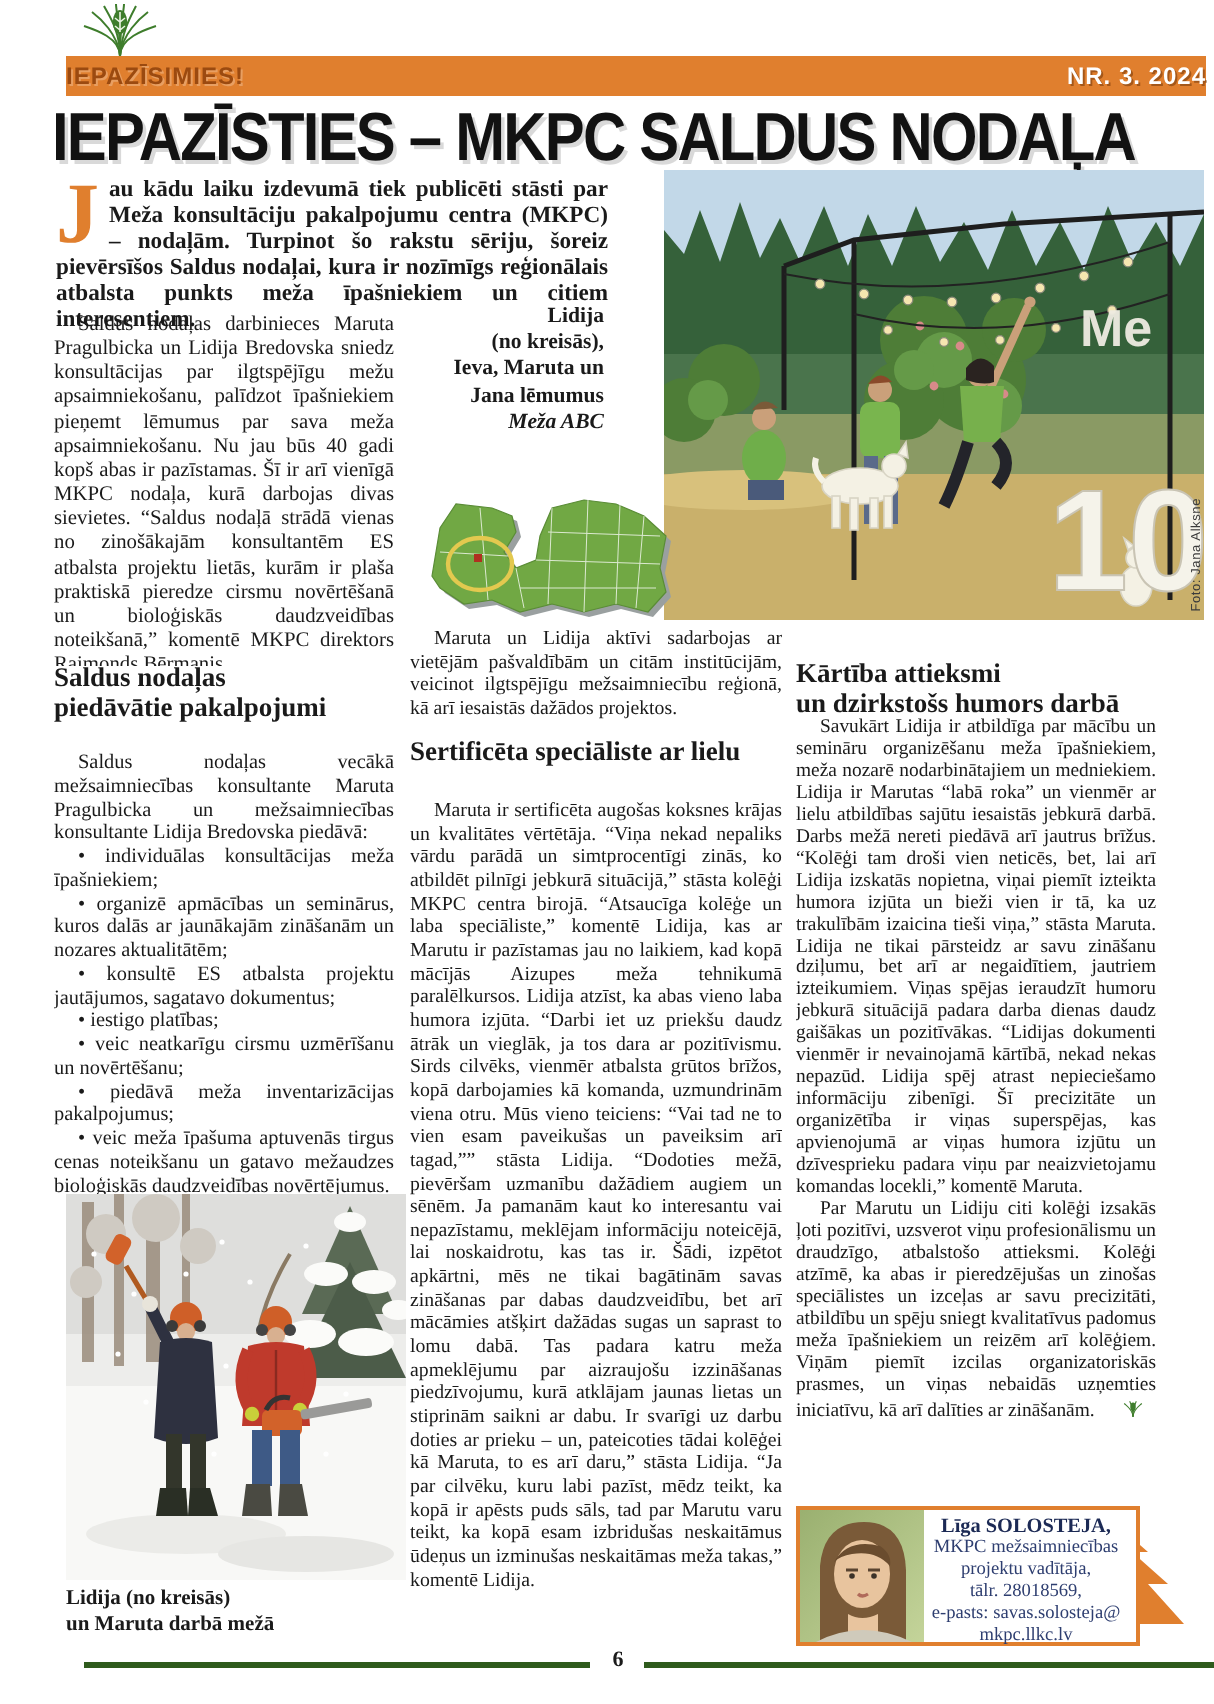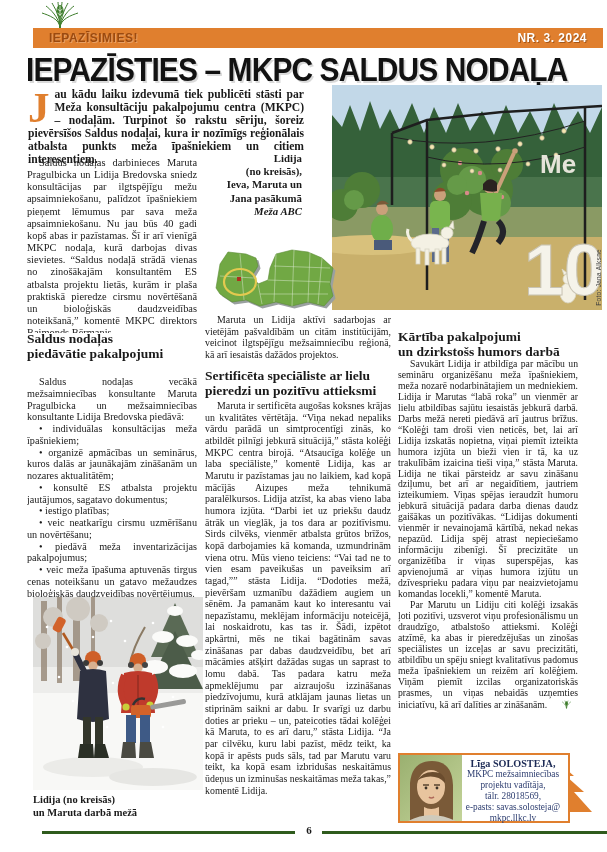--- a/index.html
+++ b/index.html
@@ -1,21 +1,21 @@
 <!DOCTYPE html>
 <html><head>
 <meta charset="utf-8">
 <style>
   html,body{margin:0;padding:0;background:#ffffff;}
   #page{position:relative;width:607px;height:852px;background:#fff;overflow:hidden;
         font-family:"Liberation Serif",serif;color:#1a1a1a;}
   .abs{position:absolute;}
   
   .bar{left:33px;top:28px;width:570px;height:20px;background:#e07f2e;display:flex;
-       align-items:center;justify-content:space-between;padding:0 16px;box-sizing:border-box;
+       align-items:center;justify-content:space-between;padding:0 0;box-sizing:border-box;
        font-family:"Liberation Sans",sans-serif;font-weight:bold;font-size:12px;letter-spacing:.5px;}
   .bar .sec{color:#9b4a10;text-shadow:1px 1px 0 rgba(255,255,255,.25);}
   .bar .iss{color:#ffffff;text-shadow:1px 1px 0 rgba(90,40,0,.45);}
   .title{left:26px;top:50px;width:575px;font-family:"Liberation Sans",sans-serif;
          font-weight:bold;font-size:34px;letter-spacing:-1px;color:#121212;white-space:nowrap;
          transform:scaleX(.88);transform-origin:left center;text-shadow:2px 2px 0 rgba(0,0,0,.15);}
   
   .lead{left:28px;top:88px;width:276px;font-weight:bold;font-size:11.6px;line-height:13px;
         text-align:justify;}
   .dropcap{float:left;color:#e07f2e;font-weight:bold;font-size:43px;line-height:35px;
@@ -186,21 +186,21 @@
       <text x="208" y="88" font-family="Liberation Sans, sans-serif" font-weight="bold" font-size="26" fill="#efece2" opacity="0.95">Me</text>
       <text x="192" y="210" font-family="Liberation Sans, sans-serif" font-weight="bold" font-size="72" fill="#f5f3ea" stroke="#c9c4b4" stroke-width="1">10</text>
     </svg>
     <span class="credit">Foto: Jana Alksne</span>
   </div>
 
   <div class="abs cap-right">
     <span>Lidija</span>
     <span>(no kreisās),</span>
     <span>Ieva, Maruta un</span>
-    <span>Jana pasākumā</span>
+    <span>Jana lēmumus</span>
     <span class="ev">Meža ABC</span>
   </div>
 
   <div class="abs" style="left:210px;top:240px;width:128px;height:84px;z-index:3;">
     <svg width="128" height="84" viewBox="0 0 128 84">
       <path d="M6,48 L10,24 L18,12 L36,14 L46,18 L48,26 L42,36 L48,44 L58,40 L60,28 L66,14 L82,10 L98,12 L112,18 L123,28 L120,44 L123,56 L114,66 L98,62 L82,66 L66,62 L50,66 L36,60 L22,62 L10,54 Z" transform="translate(2.5,2.5)" fill="#9aa0a0"></path>
       <path d="M6,48 L10,24 L18,12 L36,14 L46,18 L48,26 L42,36 L48,44 L58,40 L60,28 L66,14 L82,10 L98,12 L112,18 L123,28 L120,44 L123,56 L114,66 L98,62 L82,66 L66,62 L50,66 L36,60 L22,62 L10,54 Z" fill="#71a844" stroke="#5a8c36" stroke-width="0.6"></path>
       <g stroke="#ffffff" stroke-width="0.5" opacity="0.75" fill="none">
         <path d="M30,14 L34,60"></path>
           <path d="M48,44 L52,64"></path>
@@ -323,28 +323,27 @@
   <div class="abs cap-bold" style="left:33px;top:794px;width:170px;">
     <span>Lidija (no kreisās)</span>
     <span>un Maruta darbā mežā</span>
   </div>
 
   <div class="abs bodytxt c2" style="top:314px;height:52px;overflow:hidden;font-size:9.9px;line-height:11.65px;">
     <p>Maruta un Lidija aktīvi sadarbojas ar vietējām pašvaldībām un citām institūcijām, veicinot ilgtspējīgu mežsaimniecību reģionā, kā arī iesaistās dažādos projektos.</p>
   </div>
   <div class="abs h2 c2" style="top:368px;">
     <span>Sertificēta speciāliste ar lielu</span>
-    <span>pieredzi un pozitīvu attieksmi</span>
   </div>
   <div class="abs bodytxt c2 col2big" style="top:400px;height:404px;overflow:hidden;">
     <p>Maruta ir sertificēta augošas koksnes krājas un kvalitātes vērtētāja. “Viņa nekad nepaliks vārdu parādā un simtprocentīgi zinās, ko atbildēt pilnīgi jebkurā situācijā,” stāsta kolēģi MKPC centra birojā. “Atsaucīga kolēģe un laba speciāliste,” komentē Lidija, kas ar Marutu ir pazīstamas jau no laikiem, kad kopā mācījās Aizupes meža tehnikumā paralēlkursos. Lidija atzīst, ka abas vieno laba humora izjūta. “Darbi iet uz priekšu daudz ātrāk un vieglāk, ja tos dara ar pozitīvismu. Sirds cilvēks, vienmēr atbalsta grūtos brīžos, kopā darbojamies kā komanda, uzmundrinām viena otru. Mūs vieno teiciens: “Vai tad ne to vien esam paveikušas un paveiksim arī tagad,”” stāsta Lidija. “Dodoties mežā, pievēršam uzmanību dažādiem augiem un sēnēm. Ja pamanām kaut ko interesantu vai nepazīstamu, meklējam informāciju noteicējā, lai noskaidrotu, kas tas ir. Šādi, izpētot apkārtni, mēs ne tikai bagātinām savas zināšanas par dabas daudzveidību, bet arī mācāmies atšķirt dažādas sugas un saprast to lomu dabā. Tas padara katru meža apmeklējumu par aizraujošu izzināšanas piedzīvojumu, kurā atklājam jaunas lietas un stiprinām saikni ar dabu. Ir svarīgi uz darbu doties ar prieku – un, pateicoties tādai kolēģei kā Maruta, to es arī daru,” stāsta Lidija. “Ja par cilvēku, kuru labi pazīst, mēdz teikt, ka kopā ir apēsts puds sāls, tad par Marutu varu teikt, ka kopā esam izbridušas neskaitāmus ūdeņus un izminušas neskaitāmas meža takas,” komentē Lidija.</p>
   </div>
 
   <div class="abs h2 c3" style="top:329px;">
-    <span>Kārtība pakalpojumi</span>
+    <span>Kārtība attieksmi</span>
     <span>un dzirkstošs humors darbā</span>
   </div>
   <div class="abs bodytxt c3 col3txt" style="top:359px;height:386px;overflow:hidden;">
     <p>Savukārt Lidija ir atbildīga par mācību un semināru organizēšanu meža īpašniekiem, meža nozarē nodarbinātajiem un medniekiem. Lidija ir Marutas “labā roka” un vienmēr ar lielu atbildības sajūtu iesaistās jebkurā darbā. Darbs mežā nereti piedāvā arī jautrus brīžus. “Kolēģi tam droši vien neticēs, bet, lai arī Lidija izskatās nopietna, viņai piemīt izteikta humora izjūta un bieži vien ir tā, ka uz trakulībām izaicina tieši viņa,” stāsta Maruta. Lidija ne tikai pārsteidz ar savu zināšanu dziļumu, bet arī ar negaidītiem, jautriem izteikumiem. Viņas spējas ieraudzīt humoru jebkurā situācijā padara darba dienas daudz gaišākas un pozitīvākas. “Lidijas dokumenti vienmēr ir nevainojamā kārtībā, nekad nekas nepazūd. Lidija spēj atrast nepieciešamo informāciju zibenīgi. Šī precizitāte un organizētība ir viņas superspējas, kas apvienojumā ar viņas humora izjūtu un dzīvesprieku padara viņu par neaizvietojamu komandas locekli,” komentē Maruta.</p>
     <p><span>Par Marutu un Lidiju citi kolēģi izsakās ļoti pozitīvi, uzsverot viņu profesionālismu un draudzīgo, atbalstošo attieksmi. Kolēģi atzīmē, ka abas ir pieredzējušas un zinošas speciālistes un izceļas ar savu precizitāti, atbildību un spēju sniegt kvalitatīvus padomus meža īpašniekiem un reizēm arī kolēģiem. Viņām piemīt izcilas organizatoriskās prasmes, un viņas nebaidās uzņemties iniciatīvu, kā arī dalīties ar zināšanām.</span><span class="endglyph"><svg width="11" height="11" viewBox="0 0 40 32">
             <g stroke="#3e7d2c" stroke-width="2" fill="none">
               <path d="M20,30 C19,16 8,10 4,6"></path>
               <path d="M20,30 C20,12 16,6 14,2"></path>
               <path d="M20,30 C20,12 24,6 26,2"></path>
               <path d="M20,30 C21,16 32,10 36,6"></path>

